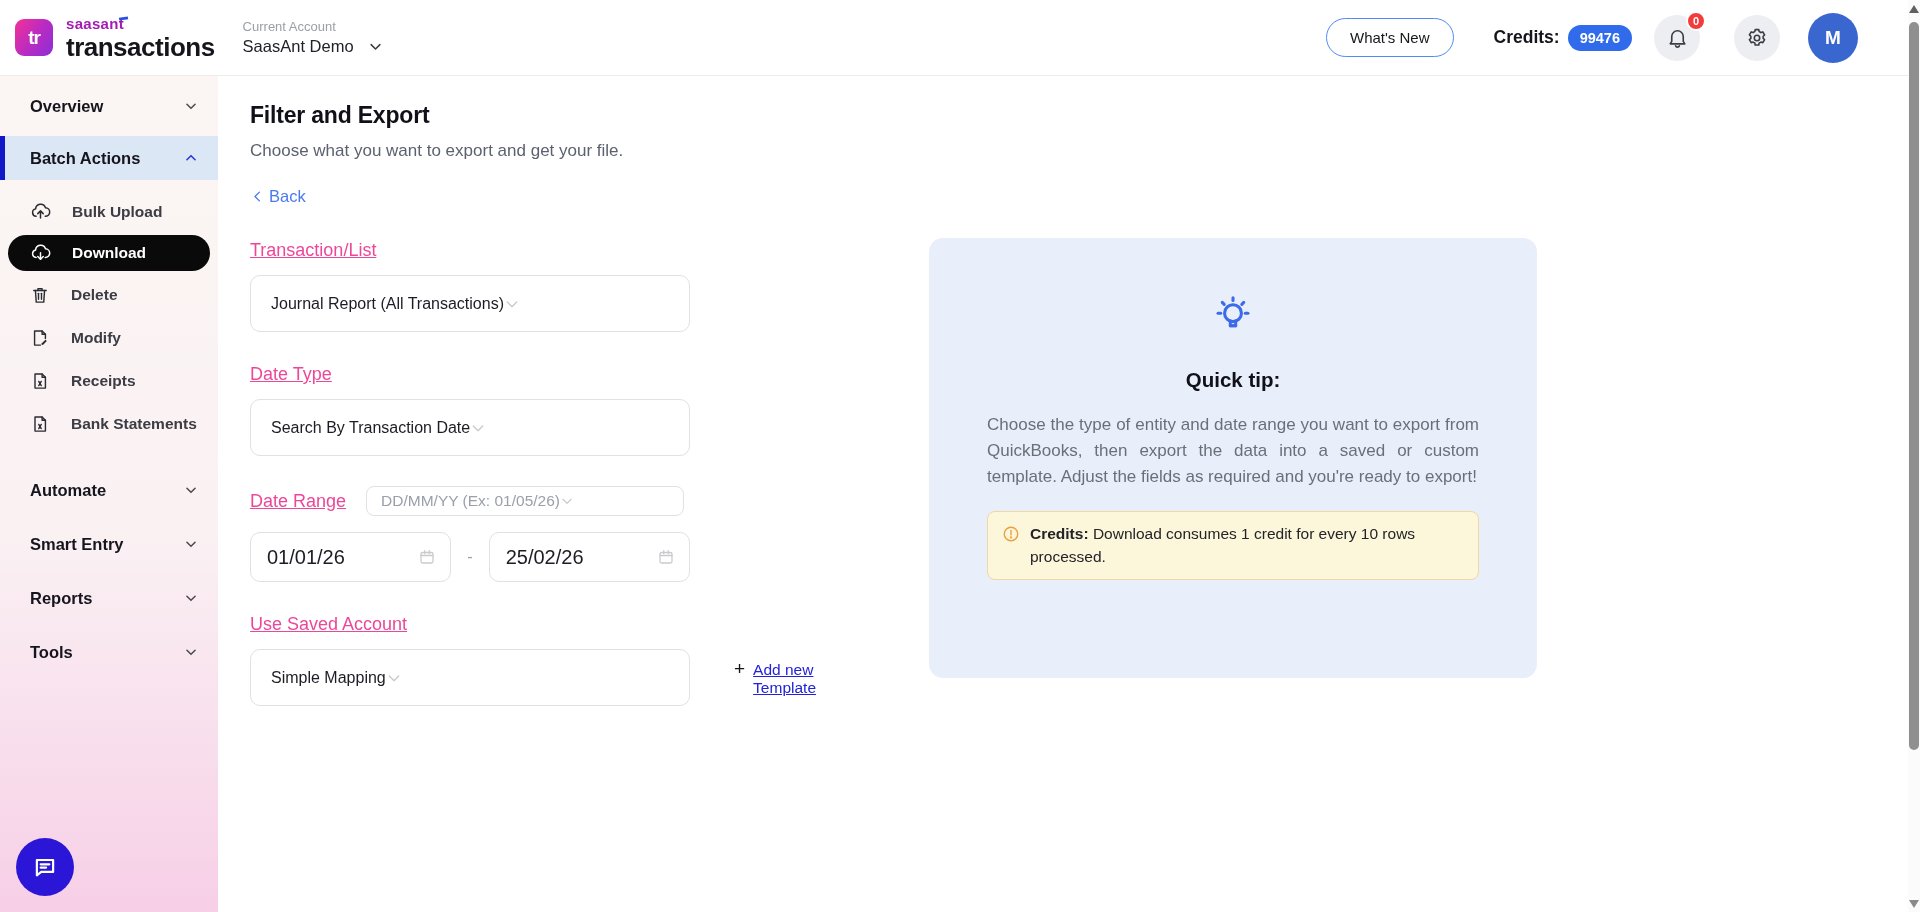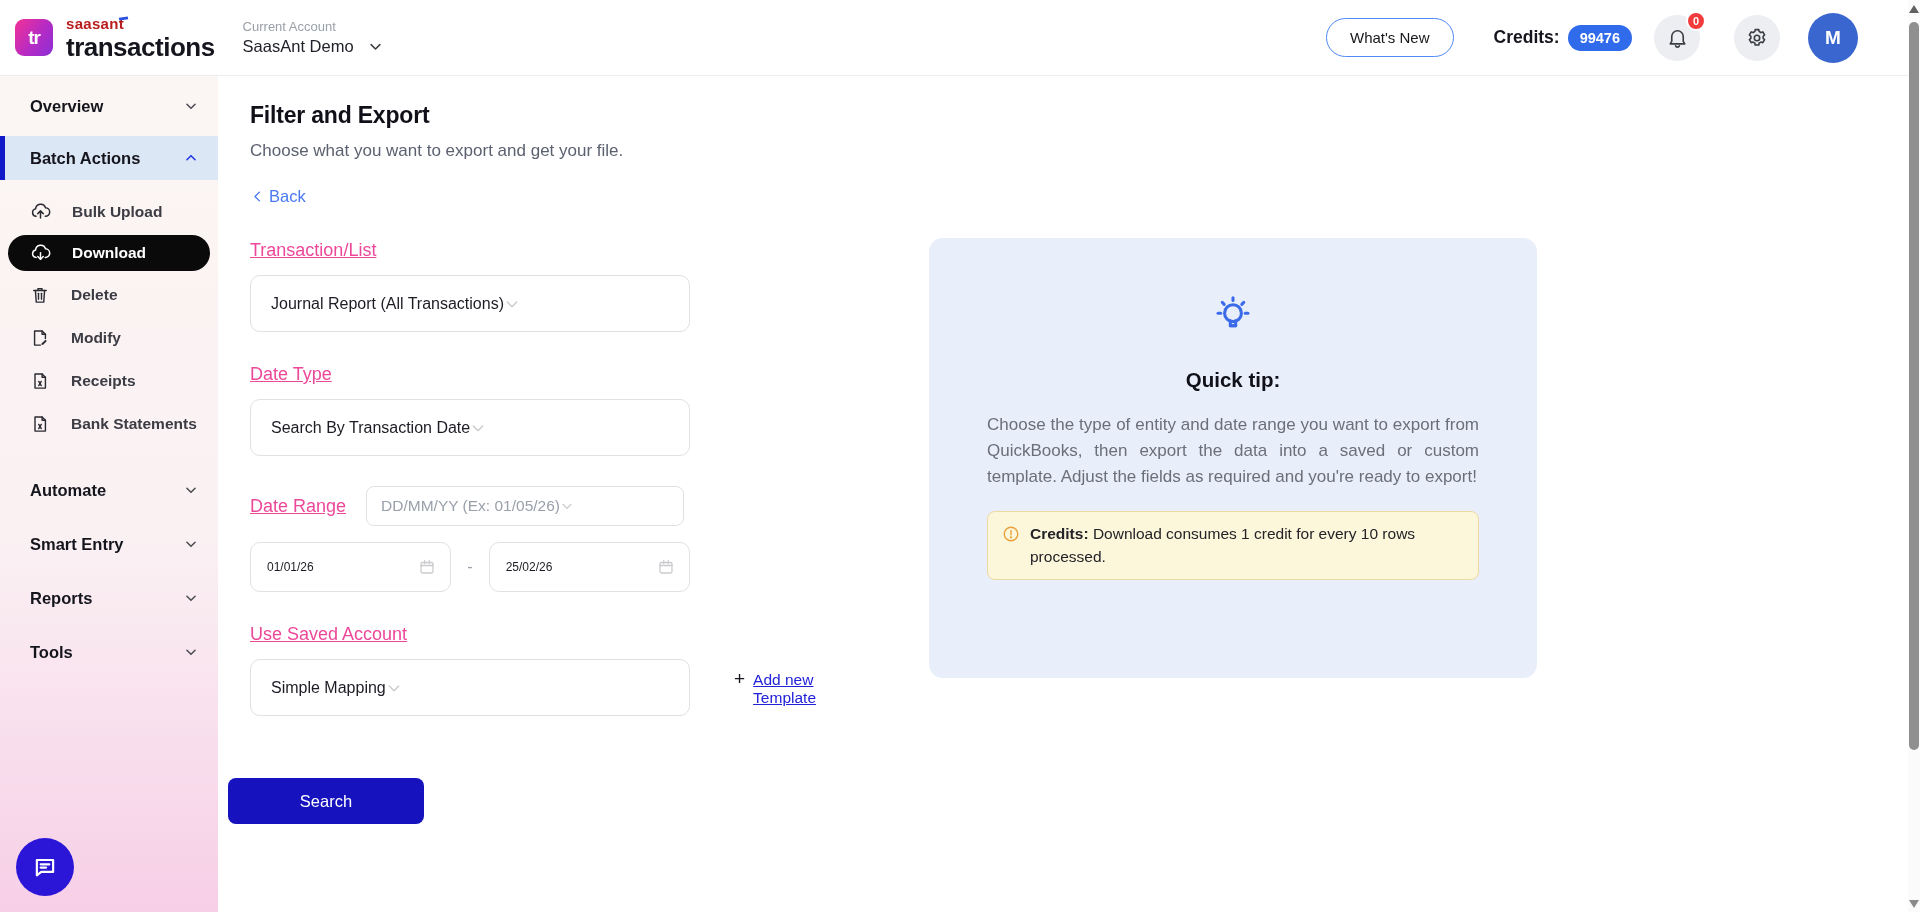--- a/index.html
+++ b/index.html
@@ -16,21 +16,21 @@
     display:flex; align-items:center; padding:0 50px 0 10px; z-index:5;
   }
   .logo-box {
     width:38px; height:37px; border-radius:9px; flex:0 0 auto;
     background:linear-gradient(125deg,#e9309e 0%, #c families?0; 100%);
     background:linear-gradient(125deg,#e9309e 10%, #b62bc4 55%, #8b2fd6 100%);
     display:flex; align-items:center; justify-content:center; margin-left:5px;
   }
   .logo-box span { color:#fff; font-weight:700; font-size:19px; letter-spacing:-1px; }
   .brand { margin-left:13px; line-height:1; }
-  .brand-top { font-size:15px; font-weight:700; color:#b91c1c; letter-spacing:.3px; position:relative; display:inline-block;}
+  .brand-top { font-size:15px; font-weight:700; color:#a21caf; letter-spacing:.3px; position:relative; display:inline-block;}
   .brand-top::after { content:""; position:absolute; right:-4px; top:1px; width:9px; height:2.5px; background:#2a50e0; transform:rotate(-8deg); }
   .brand-bottom { font-size:26px; font-weight:700; color:#15151d; letter-spacing:-.5px; margin-top:2px; }
   .account { margin-left:28px; }
   .account-label { font-size:13px; color:#9aa0a8; }
   .account-row { display:flex; align-items:center; gap:14px; margin-top:3px; cursor:pointer; }
   .account-value { font-size:16.5px; color:#20222a; }
   .chev { color:#3a3c42; display:inline-flex; }
   .header-right { margin-left:auto; display:flex; align-items:center; }
   .whats-new {
     border:1.5px solid #4f8af8; border-radius:999px; background:#fff;
@@ -106,31 +106,31 @@
   .field-label { font-size:18px; color:#ec4899; font-weight:500; margin-top:32px;text-decoration:underline; }
   .select-box {
     margin-top:14px; height:57px; border:1px solid #e1e1e5; border-radius:10px;
     background:#fff; display:flex; align-items:center; justify-content:flex-start;
     padding:0 20px; font-size:16px; color:#1c1c24; cursor:pointer;
   }
   .select-box .chev { color:#c9c9ce; }
   .date-range-row { display:flex; align-items:center; gap:20px; margin-top:30px; }
   .date-range-row .field-label { margin-top:0; }
   .select-box.small {
-    margin-top:0; height:40px; border-radius:8px; width:318px;
+    margin-top:0; height:30px; border-radius:8px; width:318px;
     font-size:15.5px; padding:0 14px;
   }
   .placeholder-text { color:#9aa0aa; }
   .dates-row { display:flex; align-items:center; gap:16px; margin-top:16px; }
   .date-input-wrap {
     width:204px; height:50px; border:1px solid #e1e1e5; border-radius:10px;
     display:flex; align-items:center; padding:0 14px 0 16px; background:#fff;
   }
   .date-input-wrap input {
-    border:none; outline:none; width:100%; font-size:12px; color:#1c1c24;
+    border:none; outline:none; width:100%; font-size:20px; color:#1c1c24;
     font-family:"Liberation Sans", sans-serif; background:transparent;
   }
   .date-input-wrap .cal { color:#cacace; display:inline-flex; flex:0 0 auto; }
   .date-sep { color:#9aa0aa; font-size:16px; }
   .template-row { display:flex; align-items:center; }
   .add-template { display:flex; align-items:baseline; gap:8px; margin-left:44px; margin-top:14px; cursor:pointer; }
   .plus-sign { color:#15151d; font-size:19px; font-weight:500; }
   .add-template-link { color:#2222d8; font-size:15.5px; text-decoration:underline; }
   .search-btn {
     margin-top:62px; margin-left:-22px; width:196px; height:46px;
@@ -445,21 +445,20 @@
               <polyline points="5 9 12 16 19 9"></polyline>
             </svg>
         </span>
       </div>
       <div class="add-template">
         <span class="plus-sign">+</span>
         <span class="add-template-link">Add new Template</span>
       </div>
     </div>
 
-    <button class="search-btn">Search</button>
   </div>
 
   
   <aside class="tip-panel">
     <span class="bulb" style="display:inline-flex;">
       <svg width="46" height="46" viewBox="0 0 24 24" fill="none" stroke="currentColor" stroke-width="1.6" stroke-linecap="round" stroke-linejoin="round">
         <circle cx="12" cy="10" r="4.4"></circle>
         <path d="M10.6 14v2.6h2.8V14"></path>
         <path d="M10.6 16.6h2.8"></path>
         <path d="M5.6 10h-1.4"></path>

